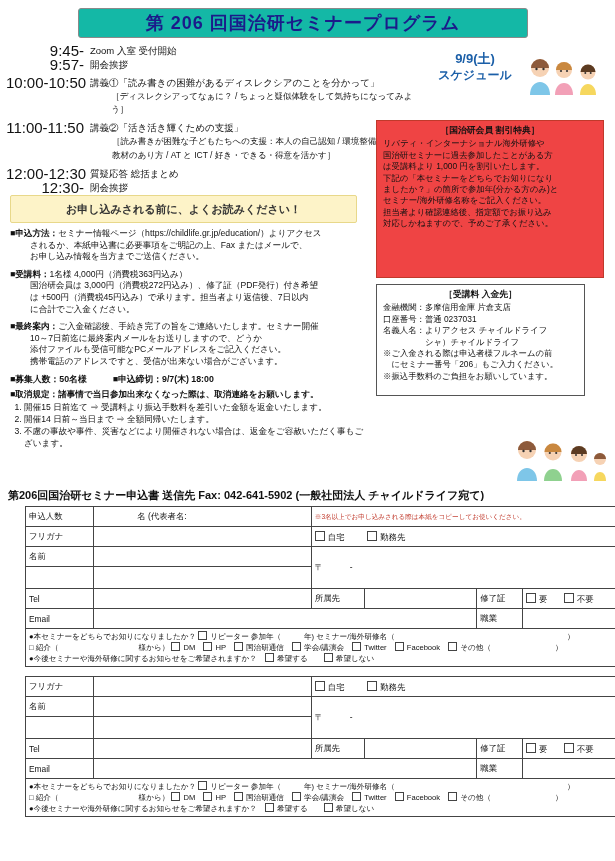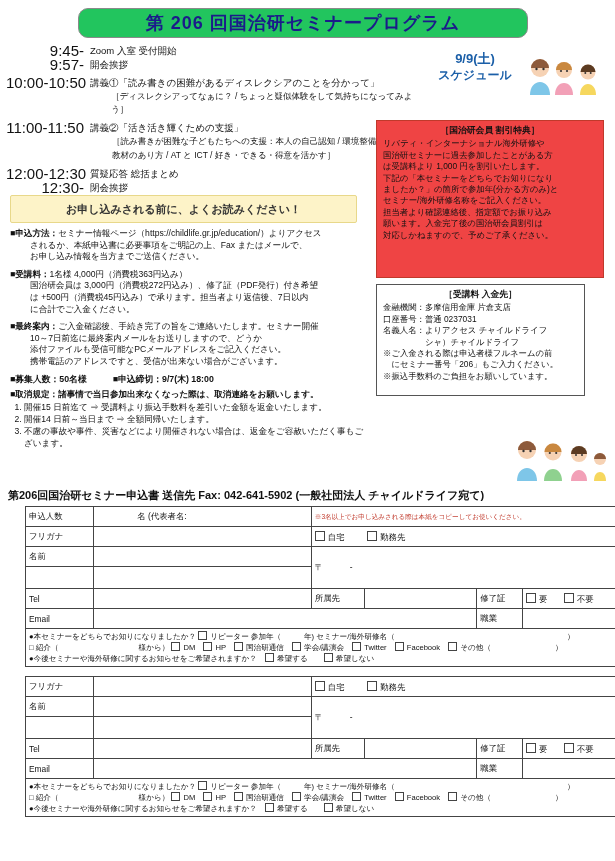--- a/index.html
+++ b/index.html
@@ -6,23 +6,23 @@
   body{
     width:615px; height:861px; background:#ffffff;
     font-family:"Liberation Sans", sans-serif;
     font-size:9px; color:#111; position:relative; overflow:hidden;
   }
   .page{position:relative;width:615px;height:861px;}
 
   
   .title-wrap{position:absolute;left:78px;top:8px;width:450px;height:30px;}
   .title-box{
-    border:1.5px solid #8a8a8a;border-radius:10px;height:28px;
+    border:1.5px solid #8a8a8a;border-radius:3px;height:28px;
     display:flex;align-items:center;justify-content:center;
-    background:#22c55e;
+    background:#14b8a6;
     text-align:center;
   }
   .title-text{font-size:18px;font-weight:bold;color:#1b1b8a;letter-spacing:1px;}
 
   
   .sched{position:absolute;left:6px;top:44px;width:420px;}
   .srow{display:flex;align-items:flex-start;margin-bottom:1px;line-height:13px;}
   .stime{width:78px;text-align:right;padding-right:6px;font-size:15px;white-space:nowrap;}
   .sdesc{font-size:9.5px;}
   .sdesc.ind{padding-left:22px;font-size:8.5px;}
@@ -209,21 +209,20 @@
 
   <div class="redbox">
     <div class="rb-t">［国治研会員 割引特典］</div>
     <div>リバティ・インターナショナル海外研修や</div>
     <div>国治研セミナーに過去参加したことがある方</div>
     <div>は受講料より 1,000 円を割引いたします。</div>
     <div>下記の「本セミナーをどちらでお知りになり</div>
     <div>ましたか？」の箇所で参加年(分かる方のみ)と</div>
     <div>セミナー/海外研修名称をご記入ください。</div>
     <div>担当者より確認連絡後、指定額でお振り込み</div>
-    <div>願います。入金完了後の国治研会員割引は</div>
     <div>対応しかねますので、予めご了承ください。</div>
   </div>
 
   <div class="paybox">
     <div class="pb-t">［受講料 入金先］</div>
     <div>金融機関：多摩信用金庫 片倉支店</div>
     <div>口座番号：普通 0237031</div>
     <div>名義人名：よりアクセス チャイルドライフ</div>
     <div>　　　　　シャ）チャイルドライフ</div>
     <div>※ご入金される際は申込者様フルネームの前</div>

